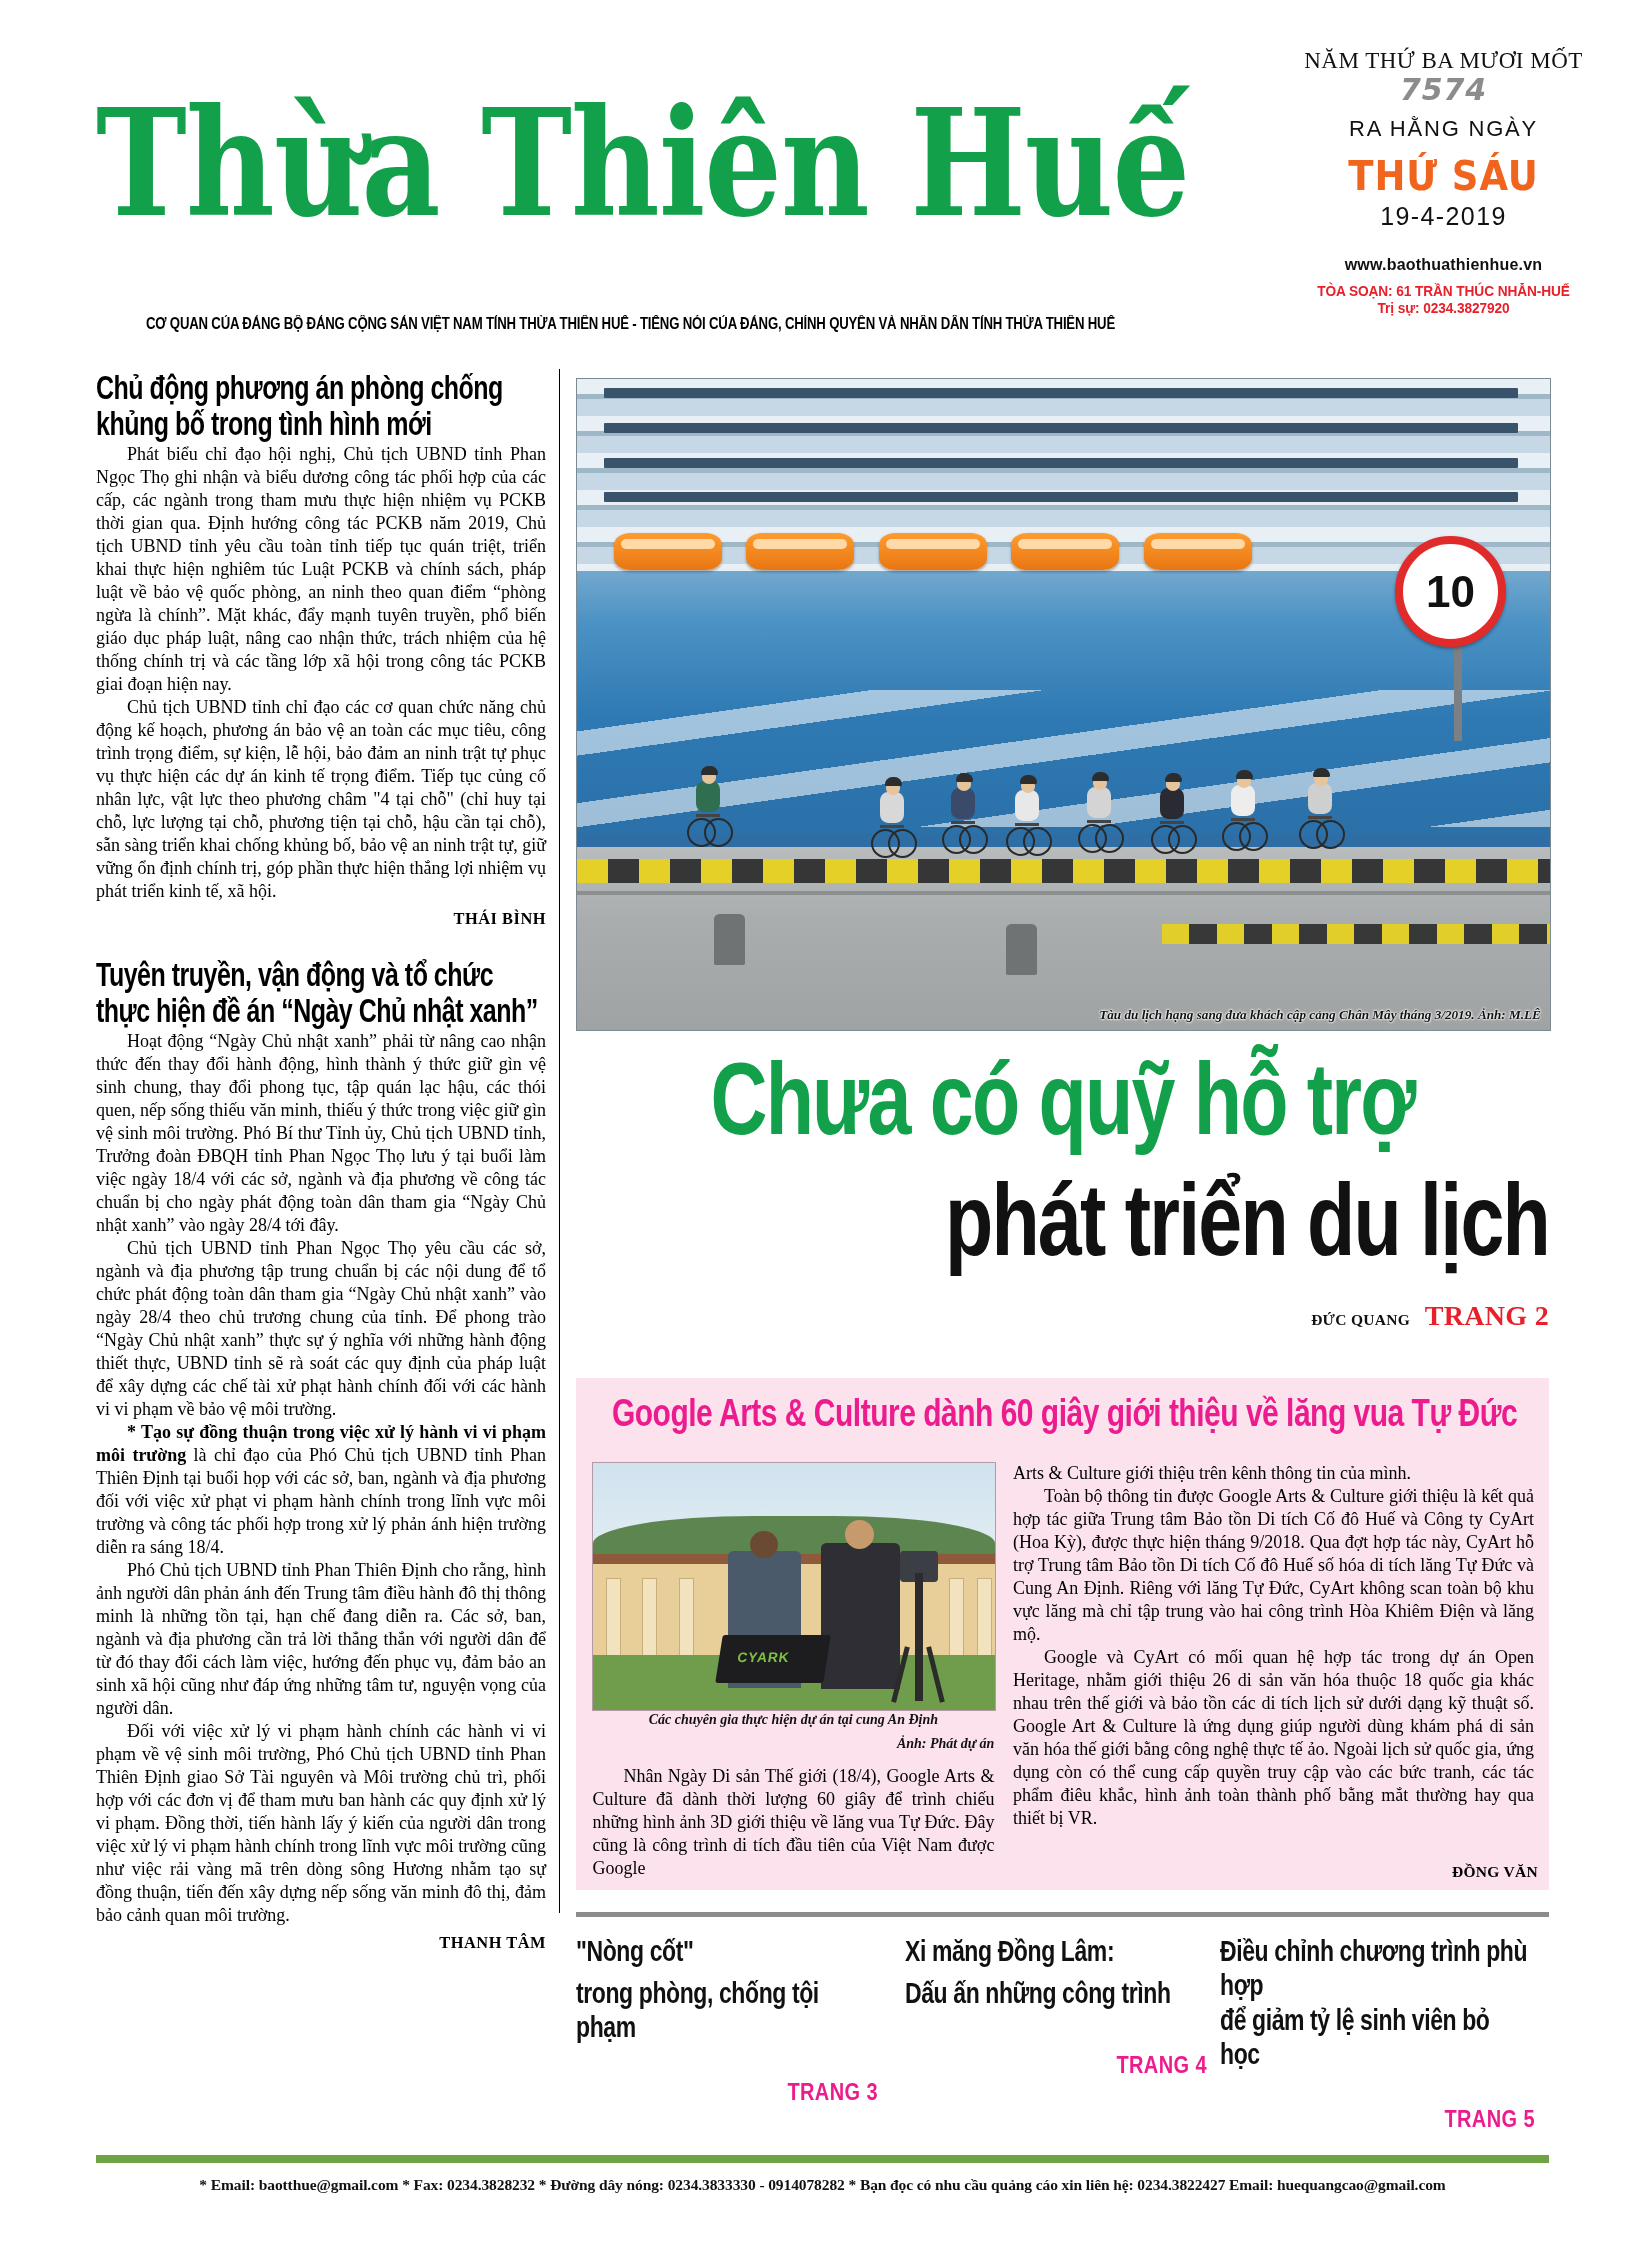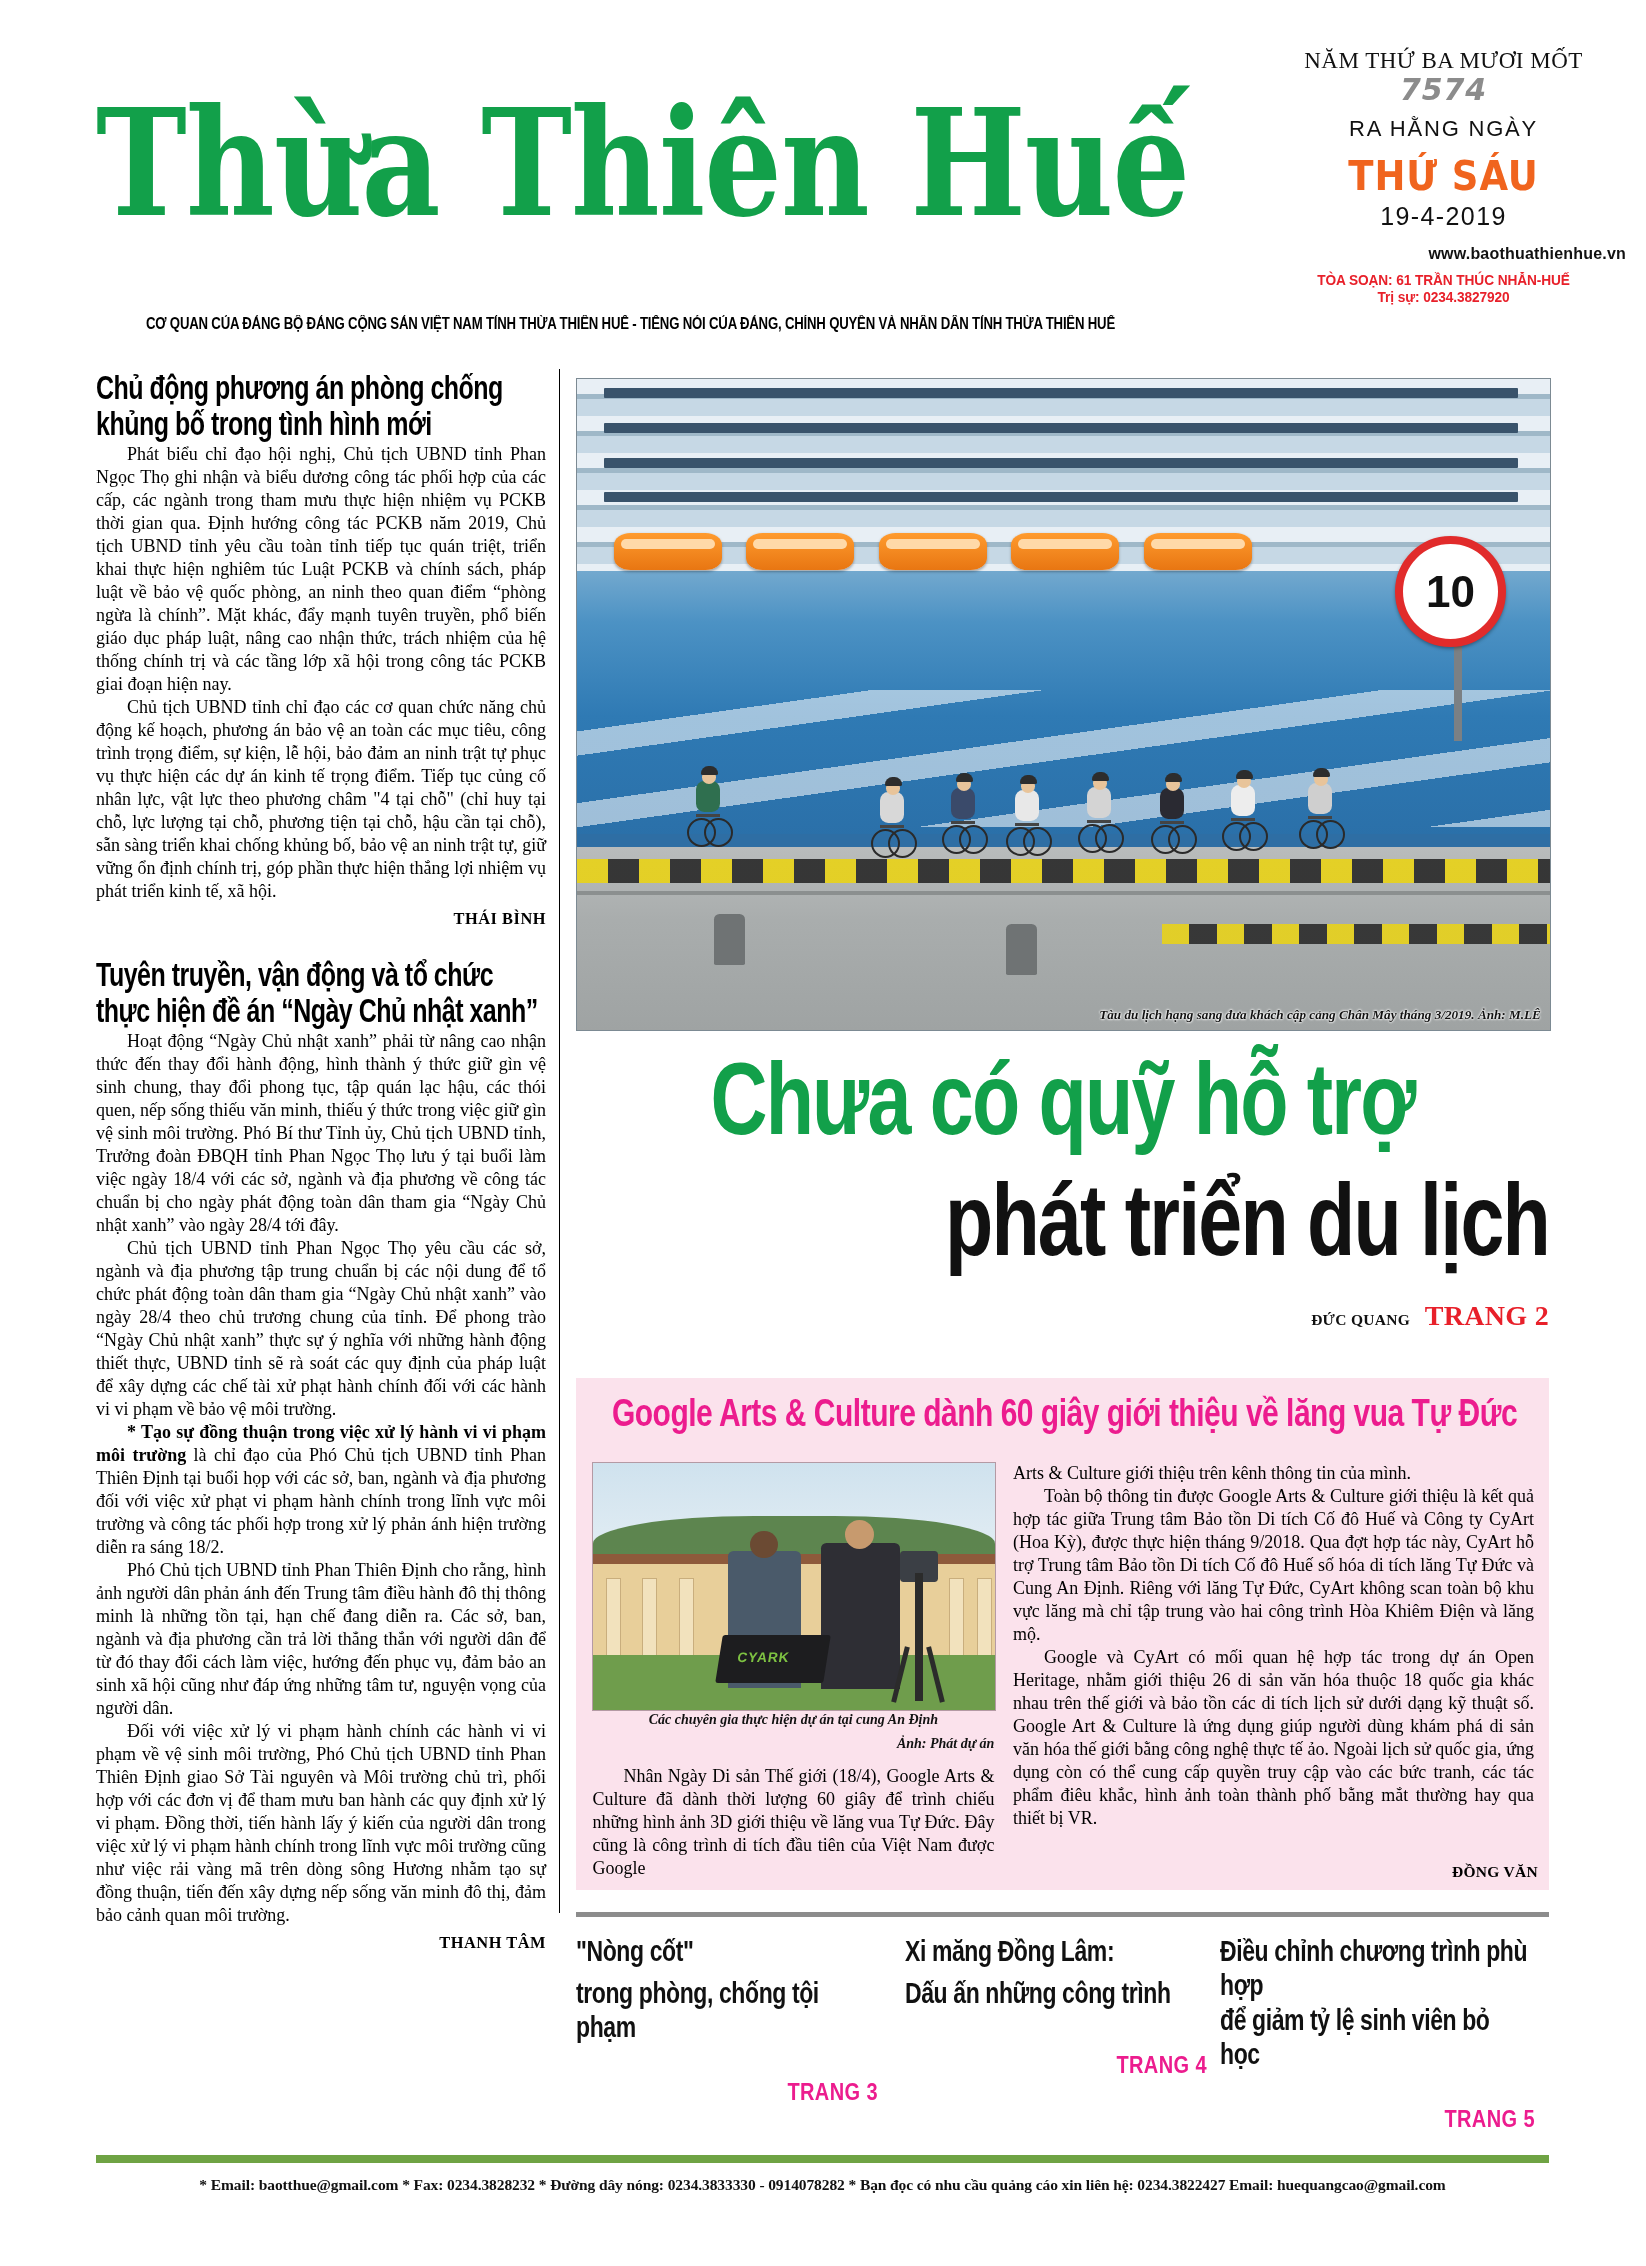--- a/index.html
+++ b/index.html
@@ -16,21 +16,21 @@
     letter-spacing:-0.2px;color:#000;transform:scaleY(1.18);transform-origin:center top;}
 
   .mast-right{position:absolute;left:1261px;top:48px;width:365px;text-align:center;}
   .mr-year{font-family:"Liberation Serif",serif;font-size:23px;font-weight:400;letter-spacing:0.5px;color:#111;}
   .mr-issue{font-family:"DejaVu Sans",sans-serif;font-weight:700;font-style:italic;font-size:30px;
     color:#8c8c8c;letter-spacing:0.9px;margin-top:-1.8px;}
   .mr-daily{font-family:"Liberation Sans",sans-serif;font-size:22px;font-weight:400;letter-spacing:1.8px;color:#111;margin-top:9.1px;}
   .mr-day{font-family:"DejaVu Sans",sans-serif;font-weight:700;font-size:37px;color:#f0641e;
     letter-spacing:0.9px;margin-top:12.8px;transform:scaleY(1.08);}
   .mr-date{font-family:"Liberation Sans",sans-serif;font-size:25px;letter-spacing:1.4px;color:#111;margin-top:3.7px;}
-  .mr-web{font-family:"Liberation Sans",sans-serif;font-weight:700;font-size:16px;letter-spacing:0.2px;color:#111;margin-top:14px;text-align:right;}
+  .mr-web{font-family:"Liberation Sans",sans-serif;font-weight:700;font-size:16px;letter-spacing:0.2px;color:#111;margin-top:25px;}
   .mr-addr{font-family:"Liberation Sans",sans-serif;font-weight:700;font-size:13.7px;color:#e8202a;
     margin-top:9.1px;letter-spacing:-0.1px;transform:scaleY(1.12);}
   .mr-phone{font-family:"Liberation Sans",sans-serif;font-weight:700;font-size:13.7px;color:#e8202a;
     margin-top:1.8px;letter-spacing:-0.1px;transform:scaleY(1.12);}
 
   
   .hl{font-family:"Liberation Sans",sans-serif;font-weight:700;color:#000;
       transform:scaleY(1.30);transform-origin:left top;letter-spacing:-0.5px;}
   .body-txt{font-family:"Liberation Serif",serif;font-size:18px;line-height:23px;
       text-align:justify;color:#000;}
@@ -169,21 +169,21 @@
       <p>Phát biểu chỉ đạo hội nghị, Chủ tịch UBND tỉnh Phan Ngọc Thọ ghi nhận và biểu dương công tác phối hợp của các cấp, các ngành trong tham mưu thực hiện nhiệm vụ PCKB thời gian qua. Định hướng công tác PCKB năm 2019, Chủ tịch UBND tỉnh yêu cầu toàn tỉnh tiếp tục quán triệt, triển khai thực hiện nghiêm túc Luật PCKB và chính sách, pháp luật về bảo vệ quốc phòng, an ninh theo quan điểm “phòng ngừa là chính”. Mặt khác, đẩy mạnh tuyên truyền, phổ biến giáo dục pháp luật, nâng cao nhận thức, trách nhiệm của hệ thống chính trị và các tầng lớp xã hội trong công tác PCKB giai đoạn hiện nay.</p>
       <p>Chủ tịch UBND tỉnh chỉ đạo các cơ quan chức năng chủ động kế hoạch, phương án bảo vệ an toàn các mục tiêu, công trình trọng điểm, sự kiện, lễ hội, bảo đảm an ninh trật tự phục vụ thực hiện các dự án kinh tế trọng điểm. Tiếp tục củng cố nhân lực, vật lực theo phương châm "4 tại chỗ" (chỉ huy tại chỗ, lực lượng tại chỗ, phương tiện tại chỗ, hậu cần tại chỗ), sẵn sàng triển khai chống khủng bố, bảo vệ an ninh trật tự, giữ vững ổn định chính trị, góp phần thực hiện thắng lợi nhiệm vụ phát triển kinh tế, xã hội.</p>
     </div>
     <div class="byline" style="margin-top:5.5px;">THÁI BÌNH</div>
 
     <div class="hl c1-h2" style="margin-top:27.4px;">Tuyên truyền, vận động và tổ chức thực hiện đề án “Ngày Chủ nhật xanh”</div>
 
     <div class="body-txt" style="margin-top:18.3px;">
       <p>Hoạt động “Ngày Chủ nhật xanh” phải từ nâng cao nhận thức đến thay đổi hành động, hình thành ý thức giữ gìn vệ sinh chung, thay đổi phong tục, tập quán lạc hậu, các thói quen, nếp sống thiếu văn minh, thiếu ý thức trong việc giữ gìn vệ sinh môi trường. Phó Bí thư Tỉnh ủy, Chủ tịch UBND tỉnh, Trưởng đoàn ĐBQH tỉnh Phan Ngọc Thọ lưu ý tại buổi làm việc ngày 18/4 với các sở, ngành và địa phương về công tác chuẩn bị cho ngày phát động toàn dân tham gia “Ngày Chủ nhật xanh” vào ngày 28/4 tới đây.</p>
       <p>Chủ tịch UBND tỉnh Phan Ngọc Thọ yêu cầu các sở, ngành và địa phương tập trung chuẩn bị các nội dung để tổ chức phát động toàn dân tham gia “Ngày Chủ nhật xanh” vào ngày 28/4 theo chủ trương chung của tỉnh. Để phong trào “Ngày Chủ nhật xanh” thực sự ý nghĩa với những hành động thiết thực, UBND tỉnh sẽ rà soát các quy định của pháp luật để xây dựng các chế tài xử phạt hành chính đối với các hành vi vi phạm về bảo vệ môi trường.</p>
-      <p><b>* Tạo sự đồng thuận trong việc xử lý hành vi vi phạm môi trường</b><span> là chỉ đạo của Phó Chủ tịch UBND tỉnh Phan Thiên Định tại buổi họp với các sở, ban, ngành và địa phương đối với việc xử phạt vi phạm hành chính trong lĩnh vực môi trường và công tác phối hợp trong xử lý phản ánh hiện trường diễn ra sáng 18/2.</span></p>
+      <p><b>* Tạo sự đồng thuận trong việc xử lý hành vi vi phạm môi trường</b><span> là chỉ đạo của Phó Chủ tịch UBND tỉnh Phan Thiên Định tại buổi họp với các sở, ban, ngành và địa phương đối với việc xử phạt vi phạm hành chính trong lĩnh vực môi trường và công tác phối hợp trong xử lý phản ánh hiện trường diễn ra sáng 18/4.</span></p>
       <p>Phó Chủ tịch UBND tỉnh Phan Thiên Định cho rằng, hình ảnh người dân phản ánh đến Trung tâm điều hành đô thị thông minh là những tồn tại, hạn chế đang diễn ra. Các sở, ban, ngành và địa phương cần trả lời thẳng thắn với người dân để từ đó thay đổi cách làm việc, hướng đến phục vụ, đảm bảo an sinh xã hội cũng như đáp ứng những tâm tư, nguyện vọng của người dân.</p>
       <p>Đối với việc xử lý vi phạm hành chính các hành vi vi phạm về vệ sinh môi trường, Phó Chủ tịch UBND tỉnh Phan Thiên Định giao Sở Tài nguyên và Môi trường chủ trì, phối hợp với các đơn vị để tham mưu ban hành các quy định xử lý vi phạm. Đồng thời, tiến hành lấy ý kiến của người dân trong việc xử lý vi phạm hành chính trong lĩnh vực môi trường cũng như việc rải vàng mã trên dòng sông Hương nhằm tạo sự đồng thuận, tiến đến xây dựng nếp sống văn minh đô thị, đảm bảo cảnh quan môi trường.</p>
     </div>
     <div class="byline" style="margin-top:5.5px;">THANH TÂM</div>
   </div>
 
   <div class="photo">
     <div class="ship-hull"></div>
     <div class="ship-decks"></div>
     <div class="ship-win" style="left:27.4px;top:9.1px;width:914px;"></div>

